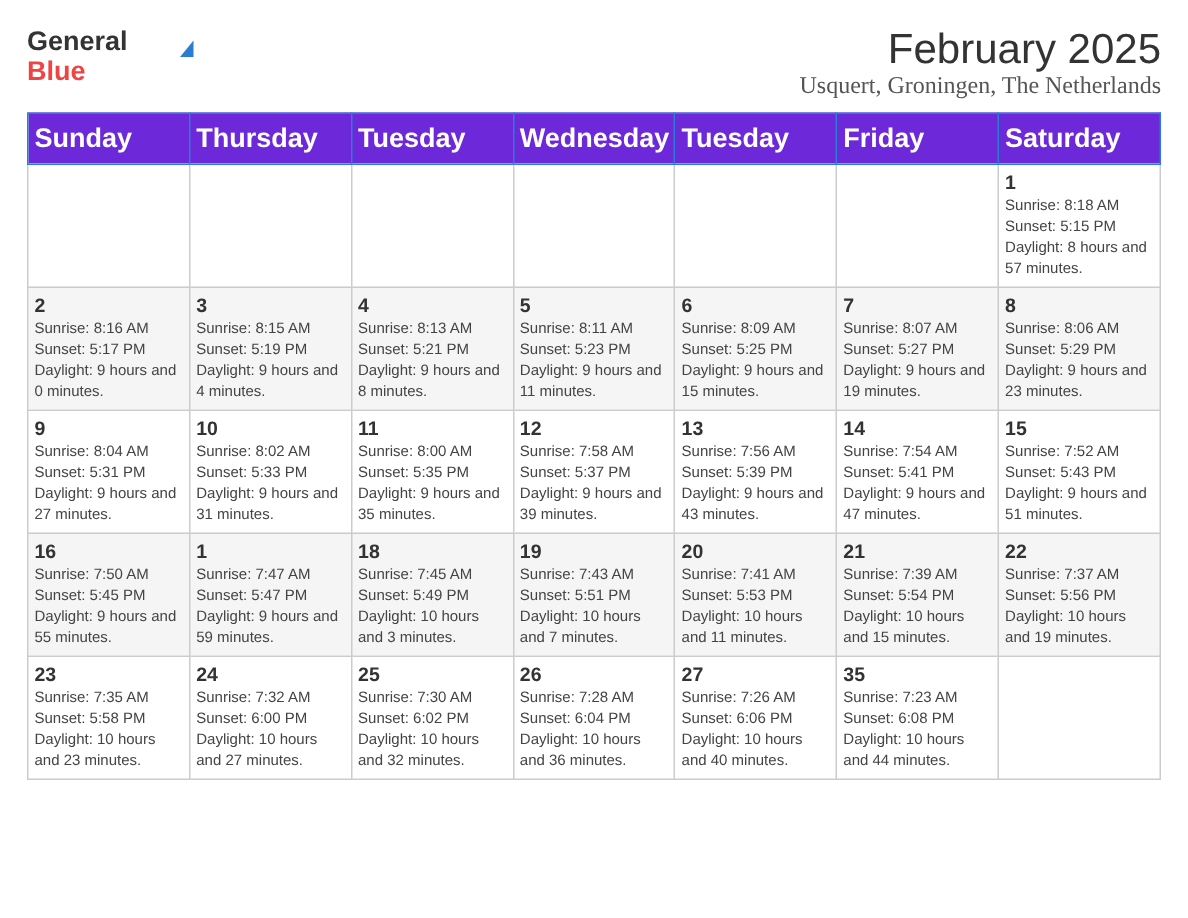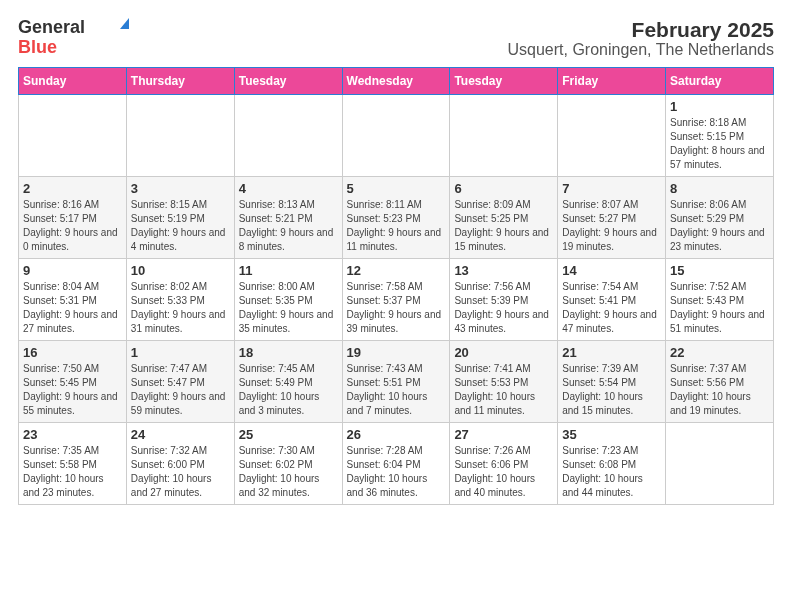--- a/index.html
+++ b/index.html
@@ -33,38 +33,39 @@
     .logo-blue {
       font-size: 18px;
       font-weight: bold;
       color: #ef4444;
       line-height: 1.1;
     }
     .title-block {
       text-align: right;
     }
     .main-title {
-      font-size: 21px;
-      font-weight: bold;
+      font-size: 28px;
+      font-weight: normal;
       color: #333;
       line-height: 1.1;
     }
     .subtitle {
       font-size: 16px;
       color: #555;
+      font-family: Liberation Serif, serif;
     }
     table {
       width: 100%;
       border-collapse: collapse;
       table-layout: fixed;
     }
     thead tr th {
-      background: #ec4899;
+      background: #6d28d9;
       color: #fff;
-      font-size: 12px;
+      font-size: 18px;
       font-weight: bold;
       padding: 6px 4px;
       text-align: left;
       border: 1px solid #2a7dd4;
     }
     tbody tr td {
       border: 1px solid #ccc;
       vertical-align: top;
       padding: 4px 4px;
       font-size: 10.5px;
@@ -89,21 +90,21 @@
     tbody tr:nth-child(odd) {
       background: #fff;
     }
   </style>
 </head>
 <body>
 
 <div class="page">
   <div class="header">
     <div class="logo">
-      <div style="display:flex;align-items:flex-start;gap:33px;">
+      <div style="display:flex;align-items:flex-end;gap:33px;">
         <span class="logo-general">General</span>
         <span style="display:inline-block;margin-left:2px;width:0;height:0;border-left:9px solid transparent;border-bottom:11px solid #2a7dd4;"></span>
       </div>
       <span class="logo-blue">Blue</span>
     </div>
     <div class="title-block">
       <div class="main-title">February 2025</div>
       <div class="subtitle">Usquert, Groningen, The Netherlands</div>
     </div>
   </div>

